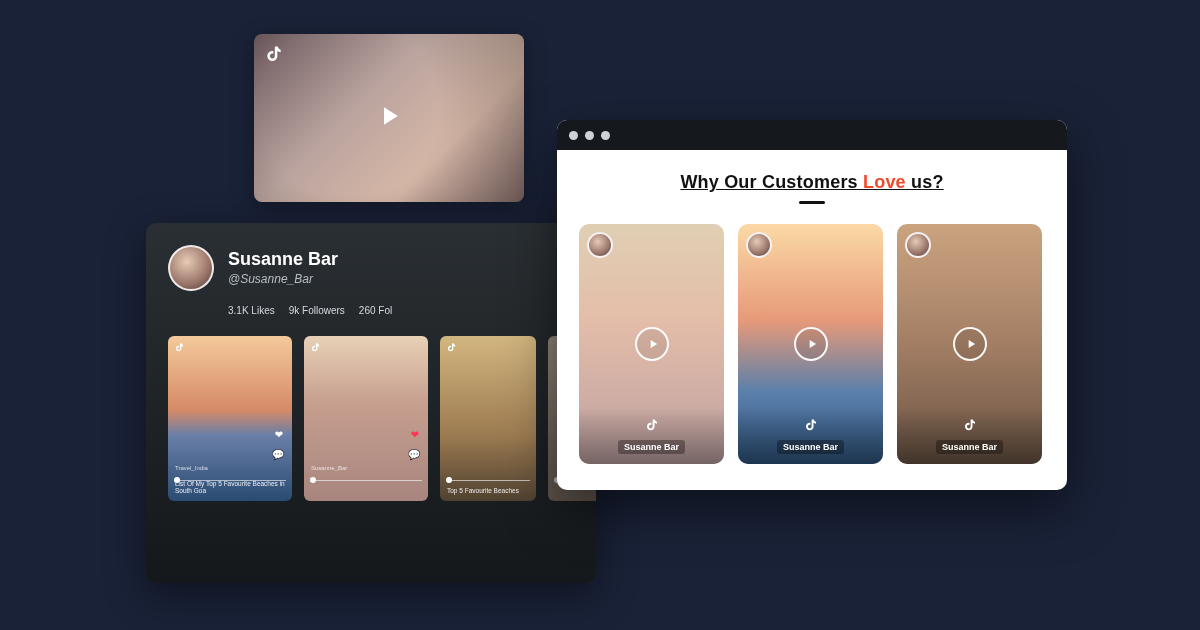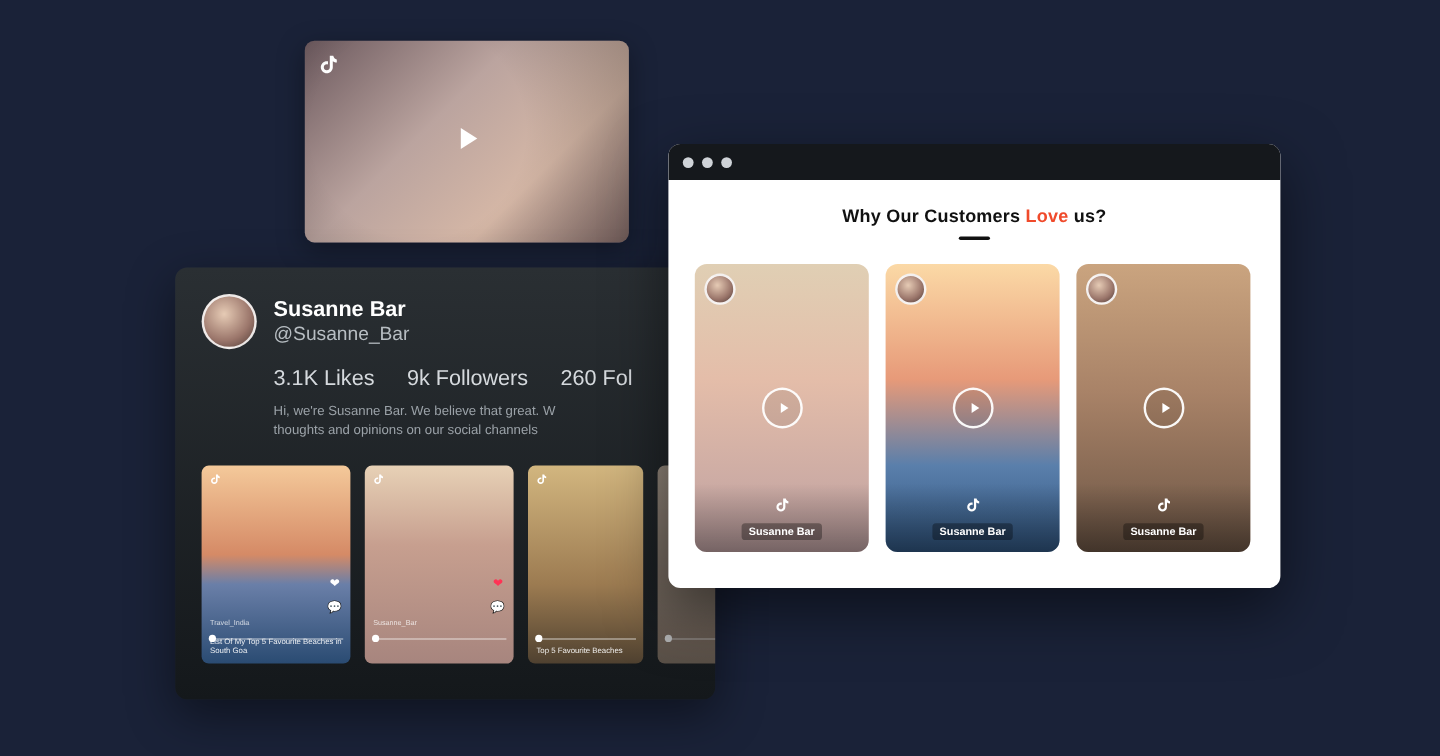--- a/index.html
+++ b/index.html
@@ -43,22 +43,22 @@
     box-shadow: 0 12px 40px rgba(0,0,0,.45);
     overflow: hidden;
   }
   .profile-head { display:flex; align-items:center; gap:14px; }
   .avatar {
     width: 46px; height: 46px; border-radius: 50%; flex:none;
     background: radial-gradient(circle at 40% 35%, #e6cbb5 0%, #9a756a 60%, #4a3733 100%);
     border: 2px solid rgba(255,255,255,.85);
   }
   .profile-name { font-size: 18px; font-weight: 700; line-height:1.1; }
-  .profile-handle { font-size: 16px; color: #b7bdc2; margin-top:2px; }
-  .profile-stats { margin-top:14px; font-size: 18px; color:#d5d9dd; display:flex; gap:27px; padding-left:60px; }
+  .profile-handle { font-size: 12px; color: #b7bdc2; margin-top:2px;font-style:italic; }
+  .profile-stats { margin-top:14px; font-size: 10px; color:#d5d9dd; display:flex; gap:14px; padding-left:60px; }
   .profile-bio { margin-top:10px; padding-left:60px; font-size:11px; line-height:1.45; color:#9ba2a8; max-width: 360px; }
 
   .profile-grid {
     margin-top: 20px;
     display:flex; gap:12px;
   }
   .pg-item {
     position:relative;
     height: 165px;
     border-radius: 6px;
@@ -95,21 +95,21 @@
     box-shadow: 0 18px 50px rgba(0,0,0,.5);
     overflow:hidden;
   }
   .browser-bar {
     height: 30px;
     background:#15181c;
     display:flex; align-items:center; padding-left:12px; gap:7px;
   }
   .traffic { width:9px; height:9px; border-radius:50%; background:#cfd3d8; }
   .browser-body { padding: 22px 22px 18px; color:#111; }
-  .headline { text-align:center; font-weight:800; font-size:15px; letter-spacing:.2px; }
+  .headline { text-align:center; font-weight:800; font-size:18px; letter-spacing:.2px;text-decoration:underline; }
   .headline .accent { color:#f04a2b; }
   .headline-underline { width:26px; height:3px; background:#111; margin:8px auto 0; border-radius:2px; }
 
   .card-row { display:flex; gap:14px; margin-top:20px; }
   .vcard {
     position:relative;
     width: 145px; height: 240px;
     border-radius:10px;
     overflow:hidden;
     flex:none;
@@ -170,24 +170,20 @@
     <div class="avatar"></div>
     <div>
       <div class="profile-name">Susanne Bar</div>
       <div class="profile-handle">@Susanne_Bar</div>
     </div>
   </div>
   <div class="profile-stats">
     <span>3.1K Likes</span>
     <span>9k Followers</span>
     <span>260 Fol</span>
-  </div>
-  <div class="profile-bio">
-    <span>Hi, we're Susanne Bar. We believe that great. W</span><br>
-    <span>thoughts and opinions on our social channels</span>
   </div>
 
   <div class="profile-grid">
     <div class="pg-item w1">
       <span class="mini-badge">
         <svg viewBox="0 0 24 24" width="20" height="20">
             <path fill="#fff" d="M16.5 3c.3 1.9 1.7 3.4 3.5 3.8v3c-1.5 0-2.9-.5-4-1.3v5.9c0 3.3-2.7 6-6 6s-6-2.7-6-6 2.7-6 6-6c.4 0 .8 0 1.2.1v3.1c-.4-.1-.8-.2-1.2-.2-1.7 0-3 1.3-3 3s1.3 3 3 3 3-1.3 3-3V3h3.5z"></path>
           </svg>
       </span>
       <div class="side-icons">

